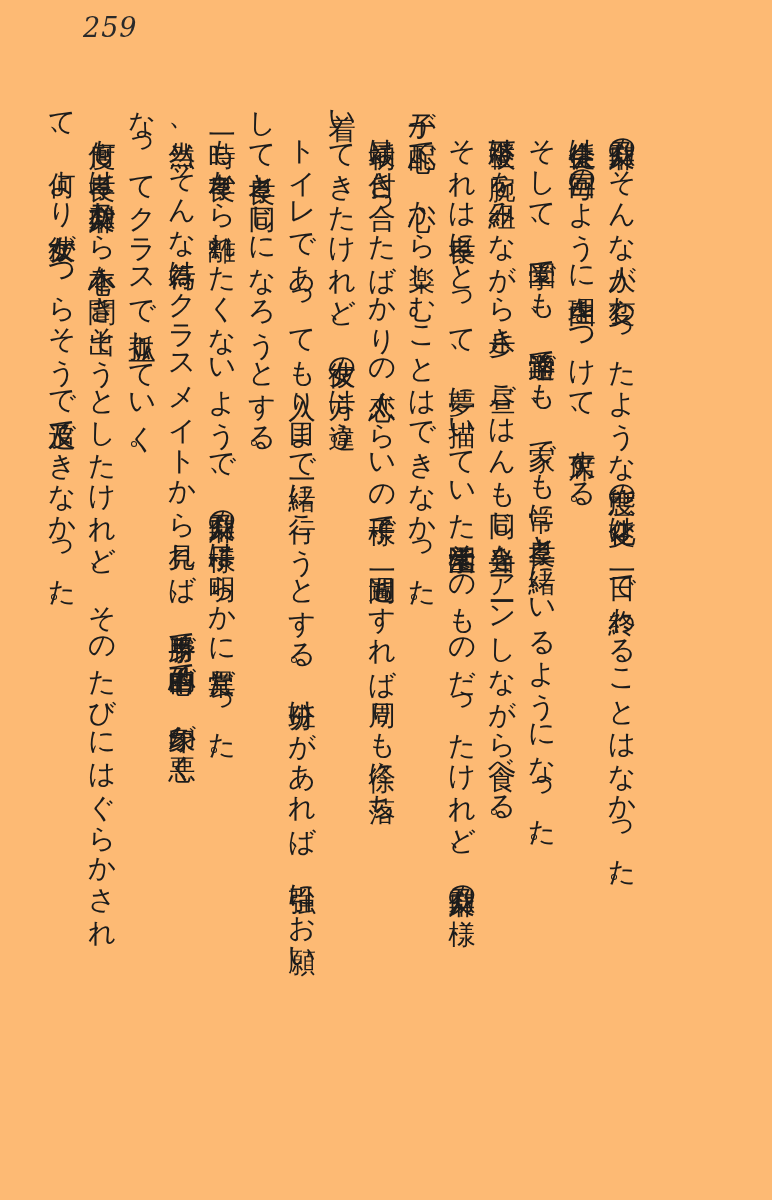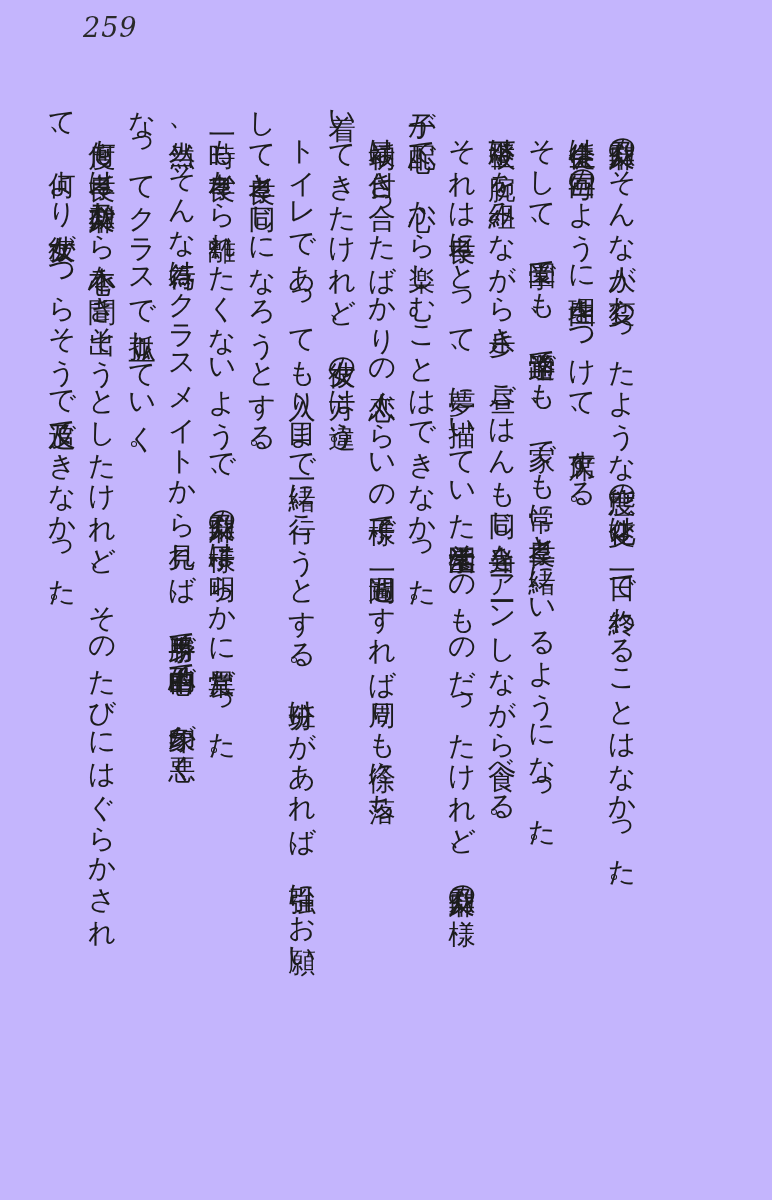--- a/index.html
+++ b/index.html
@@ -5,21 +5,21 @@
     html, body {
       margin: 0;
       padding: 0;
       background: #e8e8e6;
     }
     .page {
       position: relative;
       width: 772px;
       height: 1200px;
       margin: 0 auto;
-      background: #c4b5fd;
+      background: #fdba74;
       overflow: hidden;
       font-family: "DejaVu Serif", "Liberation Serif", serif;
     }
     .page-number {
       position: absolute;
       left: 83px;
       top: 12px;
       font-size: 27px;
       font-style: italic;
       color: #2a2a2a;

